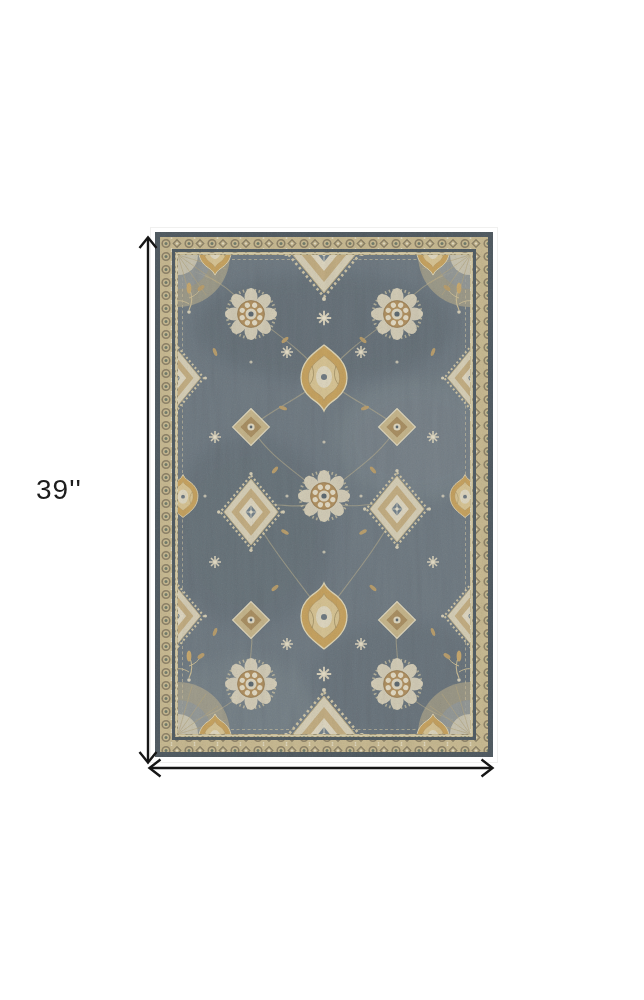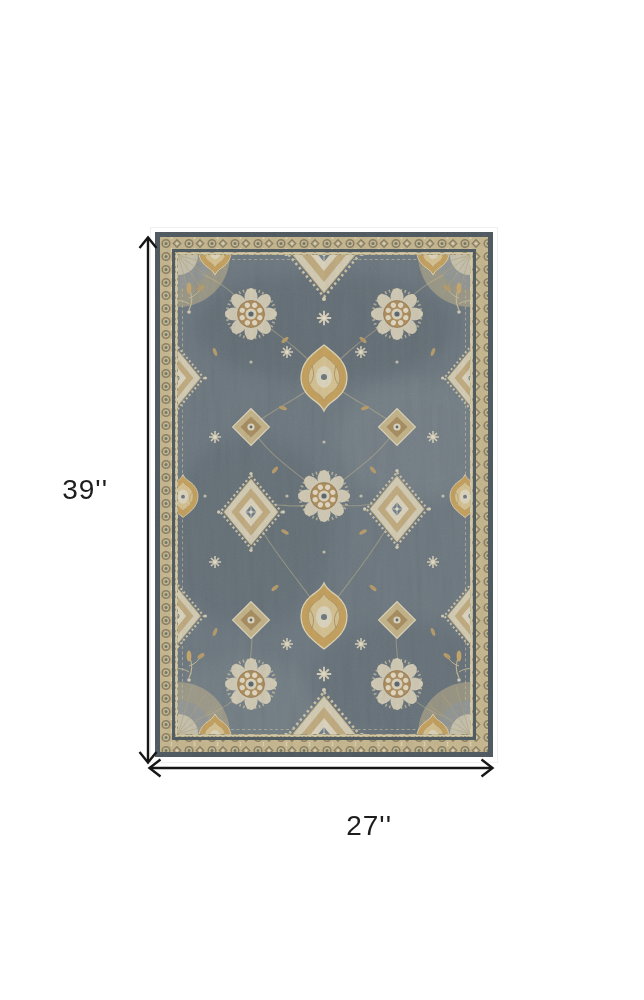--- a/index.html
+++ b/index.html
@@ -10,21 +10,21 @@
     background: #ffffff;
     overflow: hidden;
     font-family: "Liberation Sans", sans-serif;
   }
   .dim-label {
     position: absolute;
     color: #1d1d1d;
     font-size: 28px;
     font-weight: 400;
     letter-spacing: 1px;
-    text-align: right;
+    text-align: left;
     line-height: 34px;
     user-select: none;
   }
   #height-label { left: 36px; top: 473px; width: 72px; }
   #width-label  { left: 308px; top: 809px; width: 84px; }
   #photo-edge {
     position: absolute;
     left: 150px; top: 227px;
     width: 346px; height: 534px;
     border: 1px solid #f0f0ef;
@@ -275,15 +275,14 @@
     </g>
     <g stroke="#161616" stroke-width="2.4" fill="none">
       <path d="M150,768 L492,768"></path>
       <path d="M160.5,759.5 L149.5,768 L160.5,776.5"></path>
       <path d="M481.5,759.5 L492.5,768 L481.5,776.5"></path>
     </g>
   </svg>
 
   <div id="height-label" class="dim-label">39''</div>
 
-  <div id="width-label" class="dim-label">27''</div>
 
 </div>
 
 </body></html>

